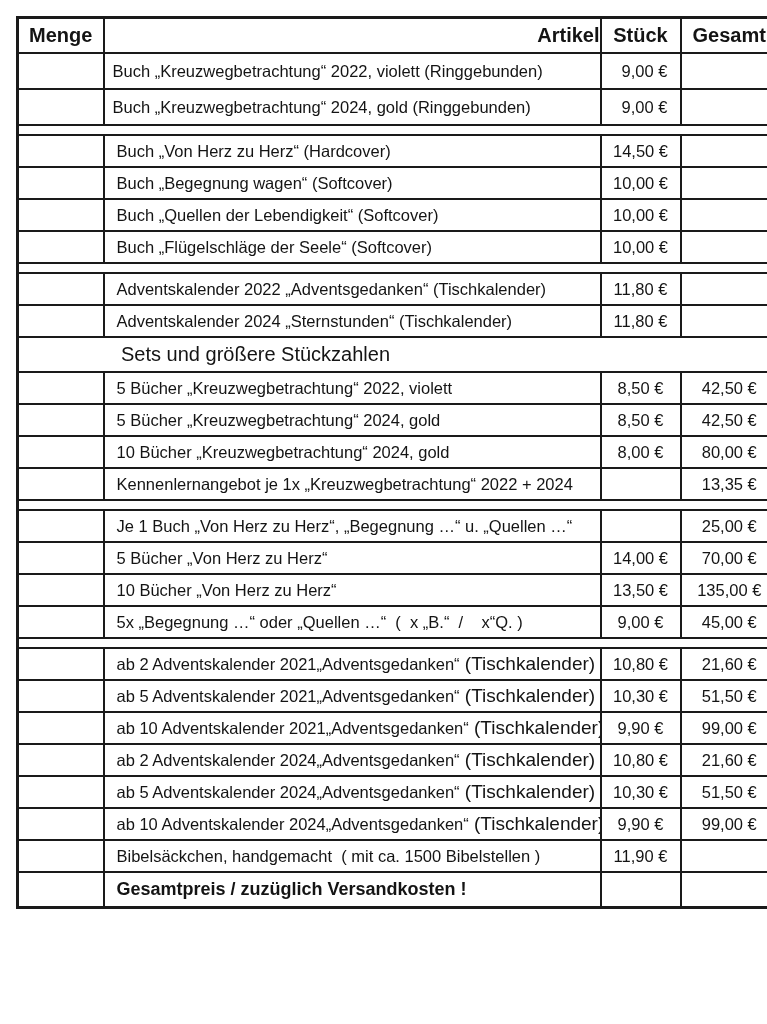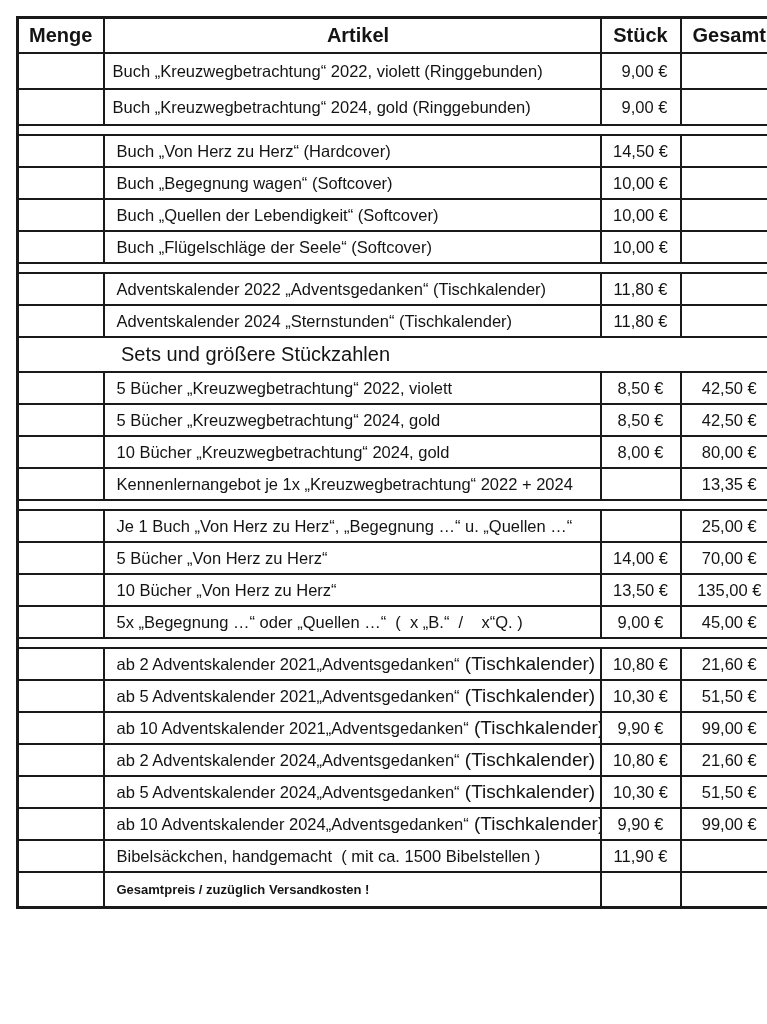--- a/index.html
+++ b/index.html
@@ -33,21 +33,21 @@
     overflow: hidden;
   }
   th {
     height: 33px;
     font-size: 20px;
     font-weight: bold;
     text-align: center;
     white-space: nowrap;
   }
   th.artikel-h {
-    text-align: center;
+    text-align: right;
     padding-left: 12px;
   }
   td {
     height: 30px;
     font-size: 16.5px;
     text-align: center;
     white-space: pre;
   }
   td.artikel {
     text-align: left;
@@ -60,21 +60,21 @@
     font-size: 20px;
     font-weight: normal;
     text-align: left;
     padding-left: 102px;
     height: 33px;
   }
   #rows tr:nth-child(-n+2) td { height: 34px; padding-left: 8px; }
   tr.total td { height: 33px; }
   tr.total td.artikel {
     font-weight: bold;
-    font-size: 13px;
+    font-size: 18px;
   }
   .small-suffix {
     font-size: 19px;
   }
 </style>
 </head>
 <body>
 
 <table class="order">
   <colgroup>

